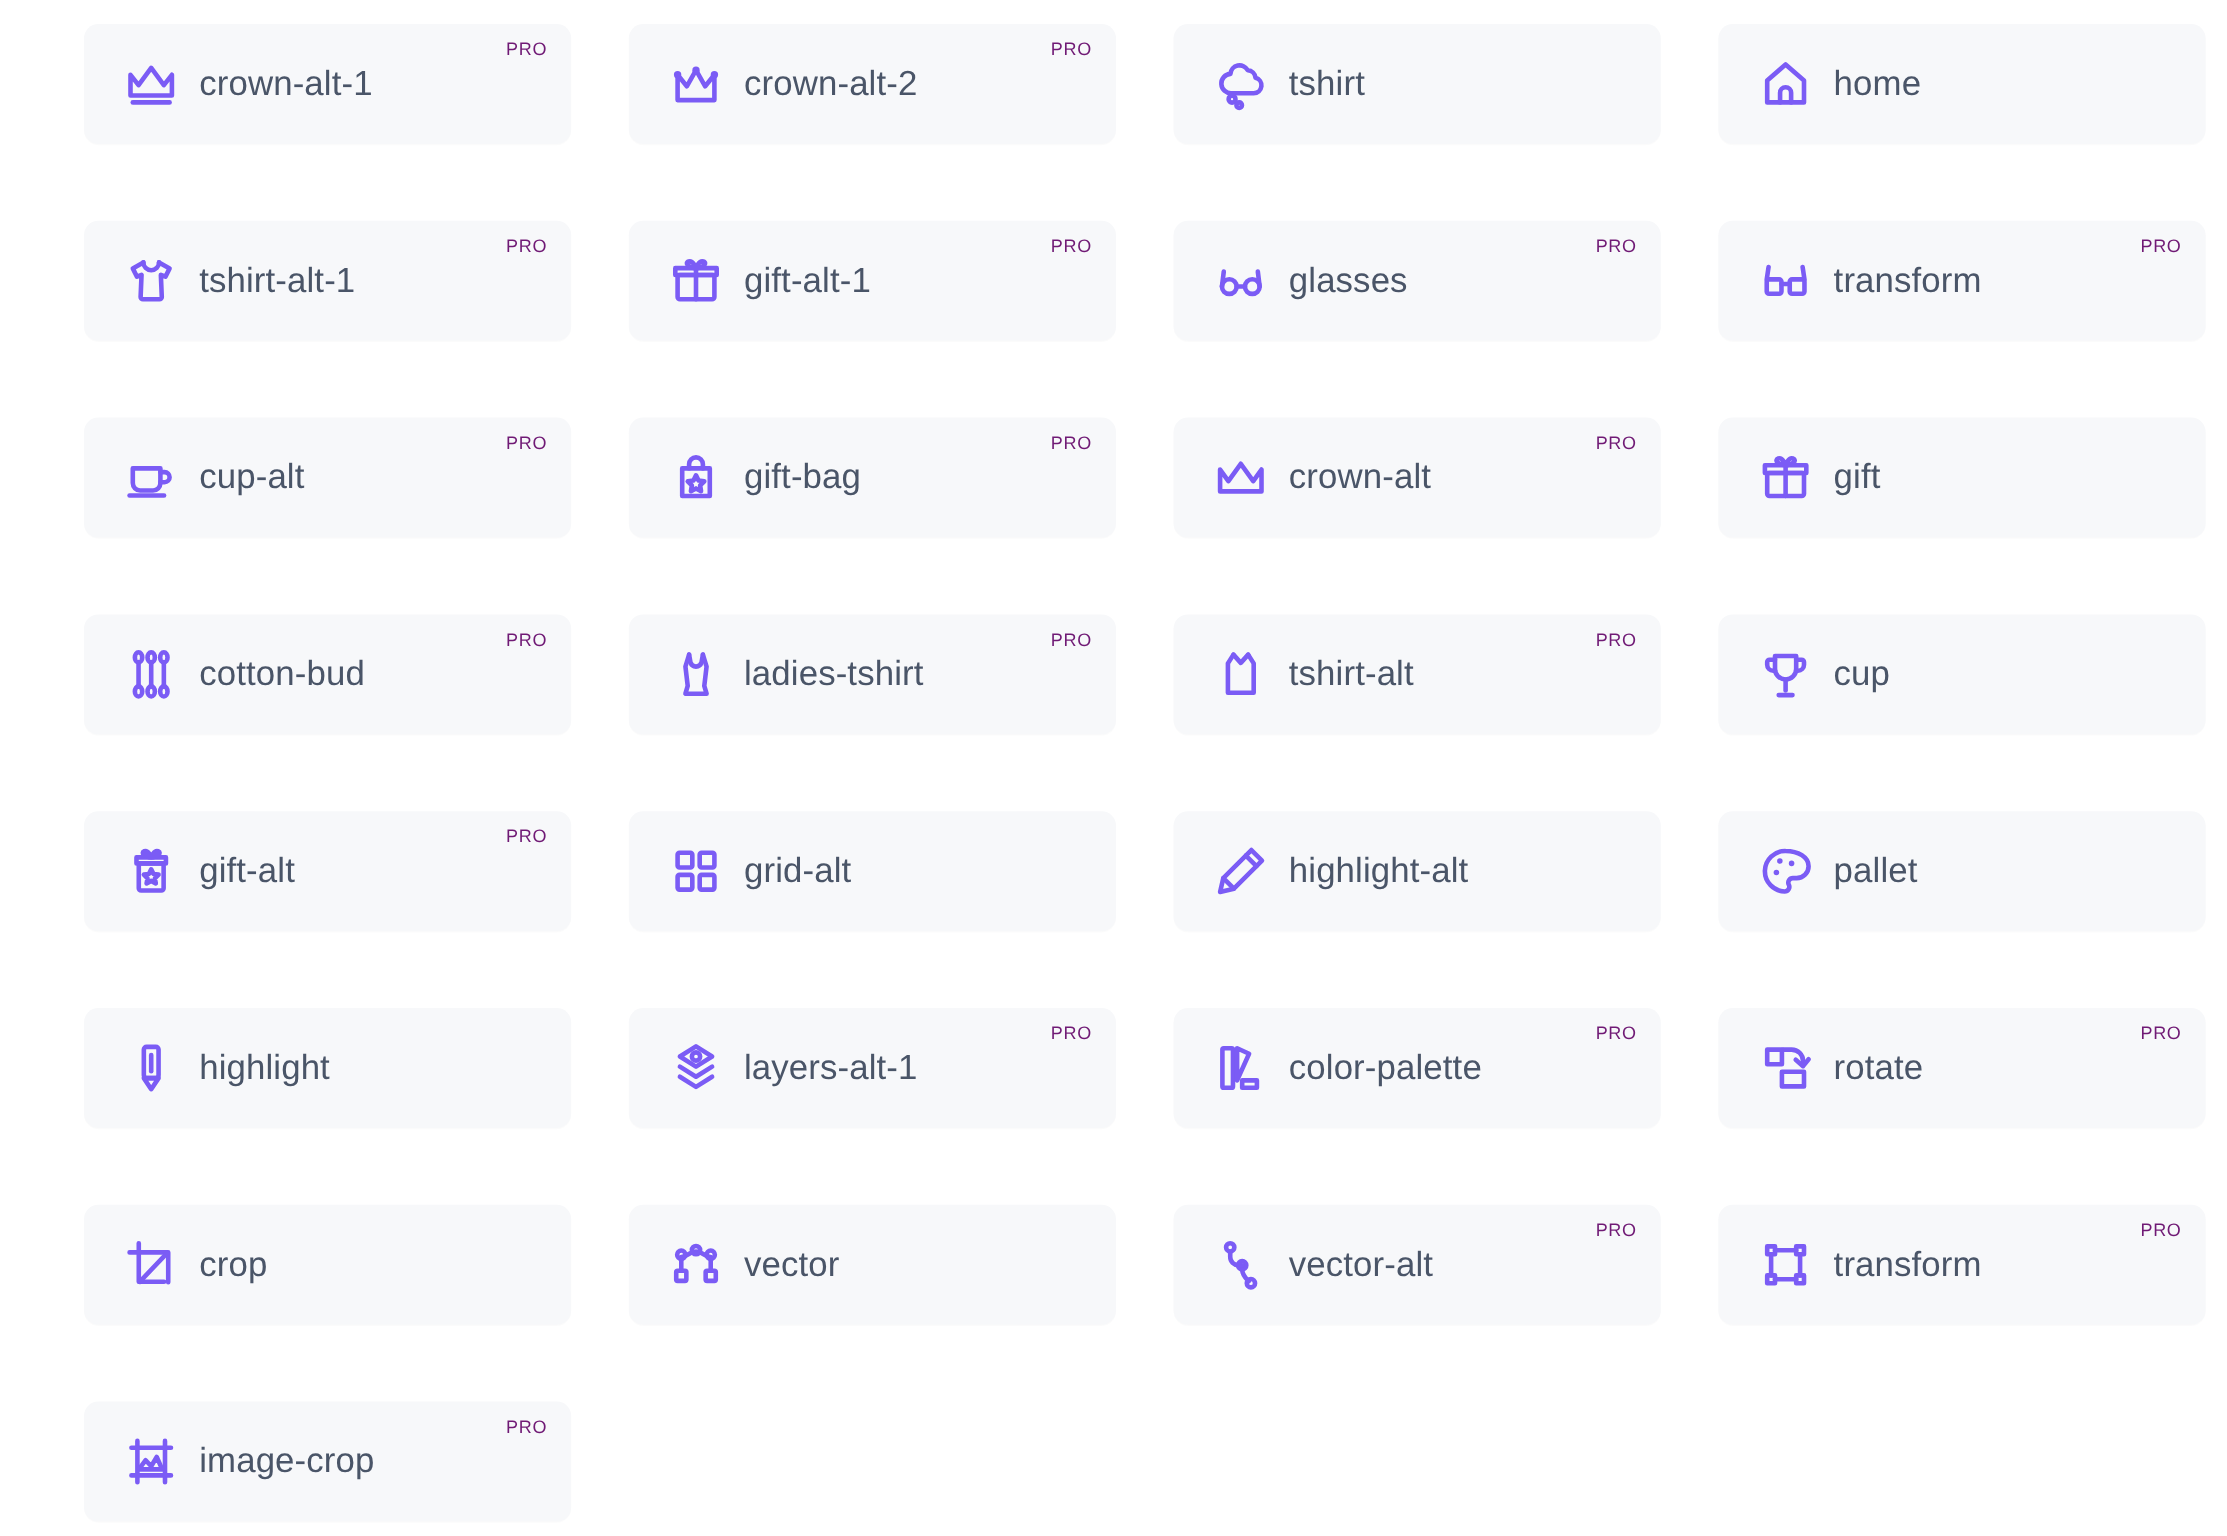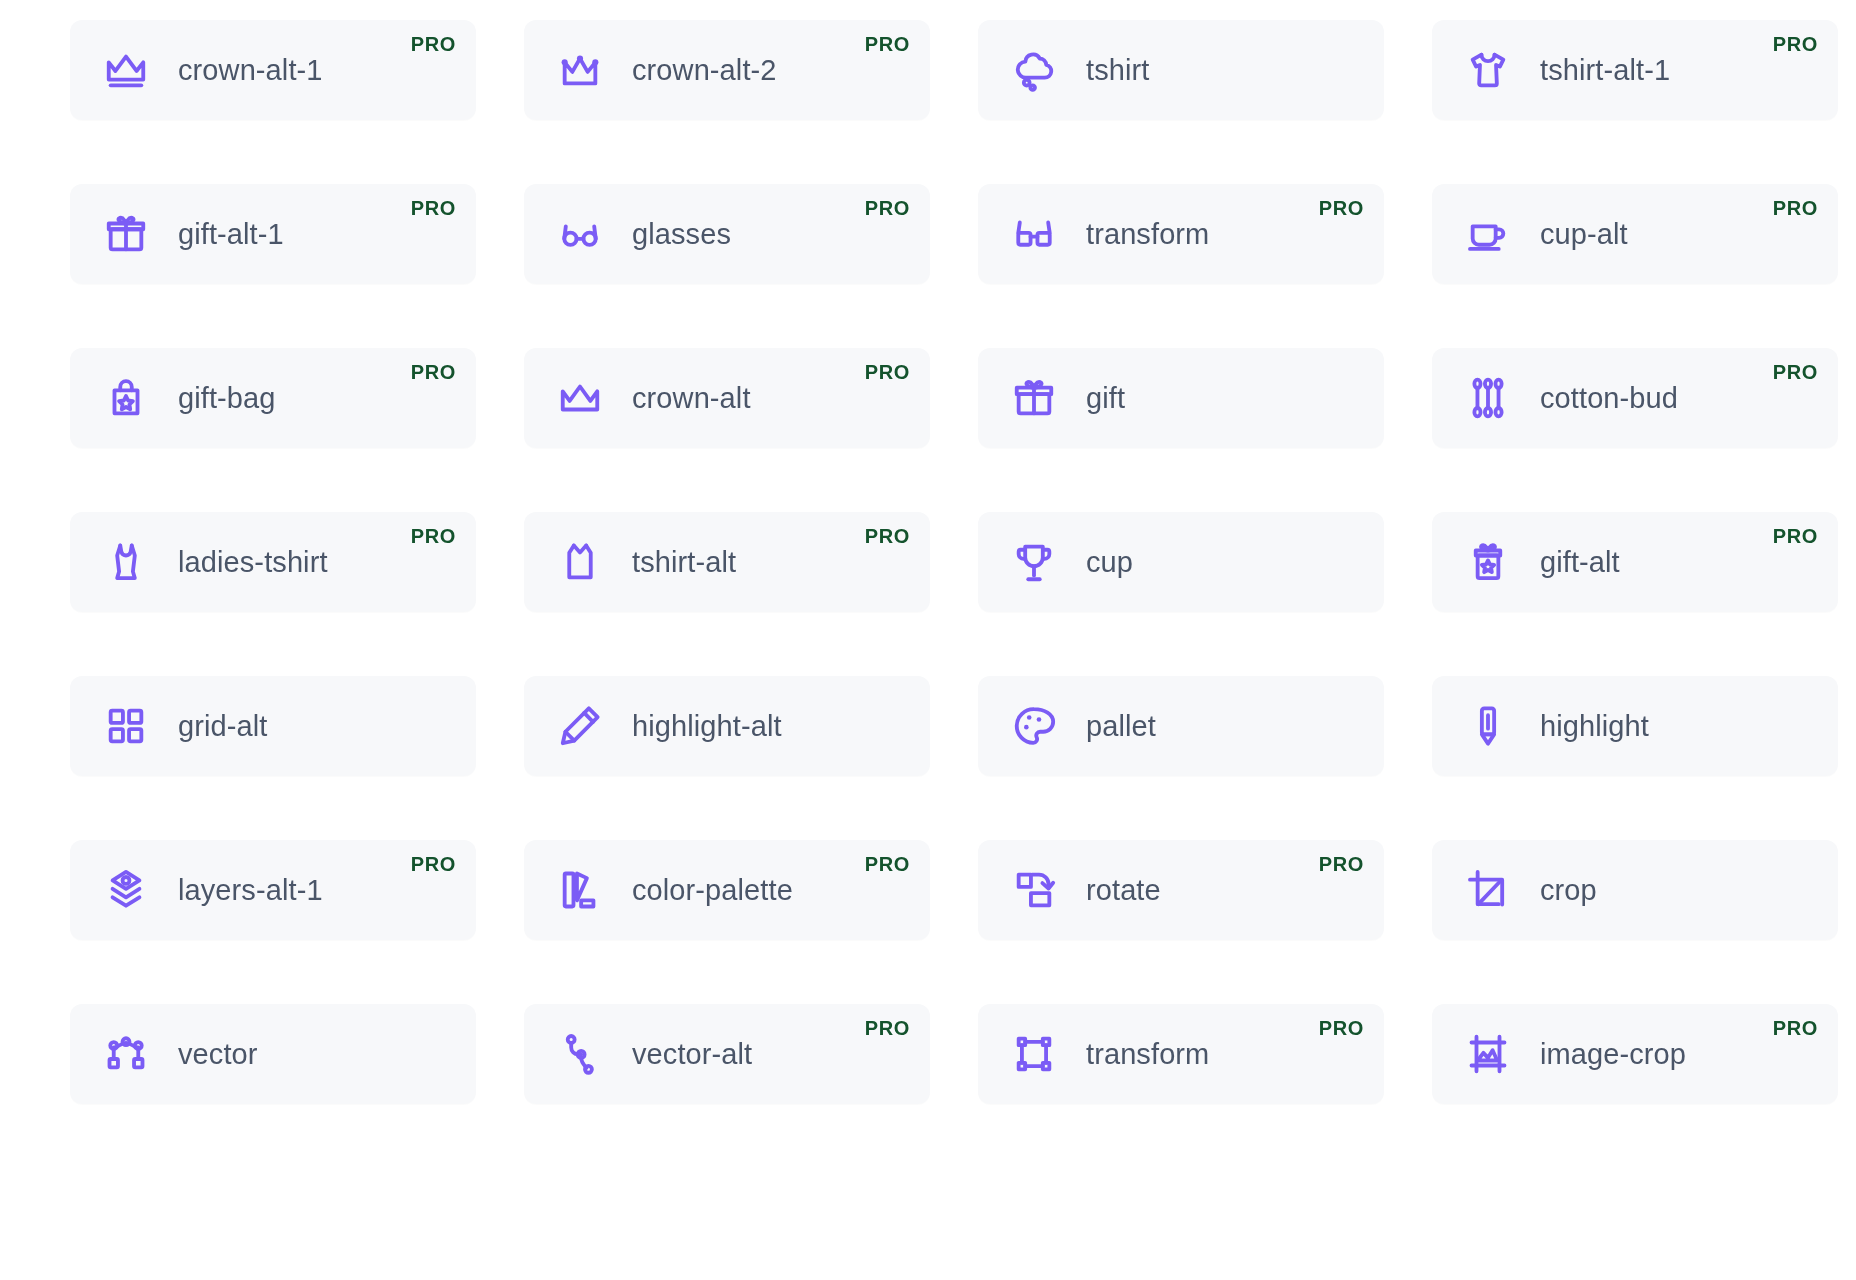--- a/index.html
+++ b/index.html
@@ -42,34 +42,34 @@
     justify-content: center;
     color: #7b5cf5;
   }
   .icon-wrap svg {
     width: 46px;
     height: 46px;
     display: block;
   }
 
   .label {
-    margin-left: 24px;
+    margin-left: 12px;
     font-size: 29px;
     color: #4a5568;
     letter-spacing: 0.1px;
     white-space: nowrap;
   }
 
   .pro {
     position: absolute;
     top: 13px;
     right: 20px;
-    font-size: 20px;
-    font-weight: bold;
-    color: #14532d;
+    font-size: 15px;
+    font-weight: normal;
+    color: #701a75;
     letter-spacing: 0.6px;
   }
 </style>
 </head>
 <body>
 
 <div id="grid">
     <div class="card">
       <div class="icon-wrap">
         <svg viewBox="0 0 24 24">
@@ -94,20 +94,29 @@
     </div>
     <div class="card">
       <div class="icon-wrap">
         <svg viewBox="0 0 24 24">
           <path fill="none" stroke="currentColor" stroke-width="2" stroke-linecap="round" stroke-linejoin="round" d="M8 16a4.2 4.2 0 01-.5-8.4A4 4 0 0115 6a3.6 3.6 0 013.4 3.3A3.4 3.4 0 0117.6 16z"></path>
           <circle fill="none" stroke="currentColor" stroke-width="2" stroke-linecap="round" stroke-linejoin="round" cx="8.2" cy="18.6" r="1.5"></circle>
           <circle fill="none" stroke="currentColor" stroke-width="2" stroke-linecap="round" stroke-linejoin="round" cx="11.3" cy="21.2" r="1.2"></circle>
         </svg>
       </div>
       <span class="label">tshirt</span>
+    </div>
+    <div class="card">
+      <div class="icon-wrap">
+        <svg viewBox="0 0 24 24">
+          <path fill="none" stroke="currentColor" stroke-width="2" stroke-linecap="round" stroke-linejoin="round" d="M4 10.5L12 3.5l8 7V20H4z"></path>
+          <path fill="none" stroke="currentColor" stroke-width="2" stroke-linecap="round" stroke-linejoin="round" d="M9.6 20v-4.2a2.4 2.4 0 014.8 0V20"></path>
+        </svg>
+      </div>
+      <span class="label">home</span>
     </div>
     <div class="card">
       <div class="icon-wrap">
         <svg viewBox="0 0 24 24">
           <path fill="none" stroke="currentColor" stroke-width="2" stroke-linecap="round" stroke-linejoin="round" d="M8.6 4L4 6.6l1.8 3.6 2-.8L7.4 19a1 1 0 001 1h7.2a1 1 0 001-1l-.4-9.6 2 .8L20 6.6 15.4 4"></path>
           <path fill="none" stroke="currentColor" stroke-width="2" stroke-linecap="round" stroke-linejoin="round" d="M8.6 4a3.4 3.4 0 006.8 0"></path>
         </svg>
       </div>
       <span class="label">tshirt-alt-1</span>
       <span class="pro">PRO</span>

